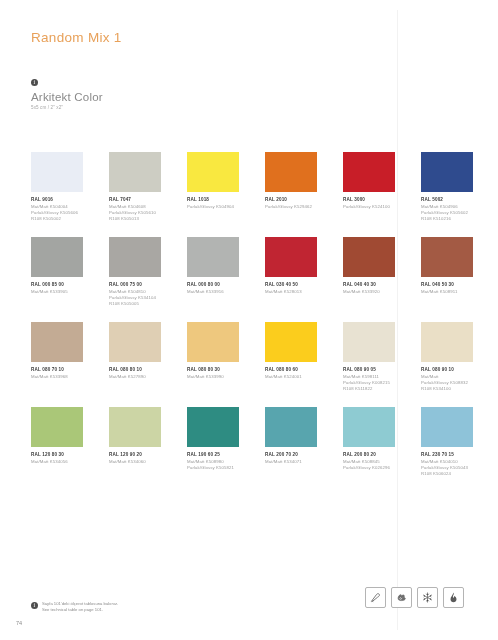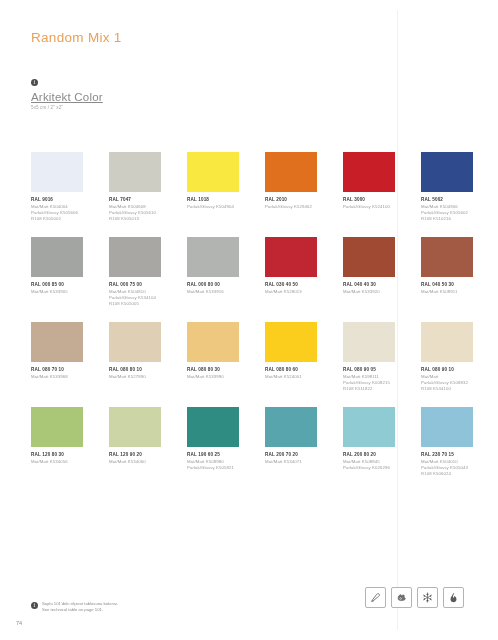--- a/index.html
+++ b/index.html
@@ -65,21 +65,20 @@
     color: #ffffff;
     font-family: "Liberation Serif", serif;
     line-height: 8px;
   }
   .series-name {
     font-size: 11.5px;
     color: #8a8a8a;
     letter-spacing: .2px;
     font-weight: 400;
     white-space: nowrap;
-    text-decoration: underline;
   }
   .series-size {
     margin-top: 2px;
     font-size: 4.6px;
     color: #a8a8a8;
     letter-spacing: .1px;
     white-space: nowrap;
   }
 
   

